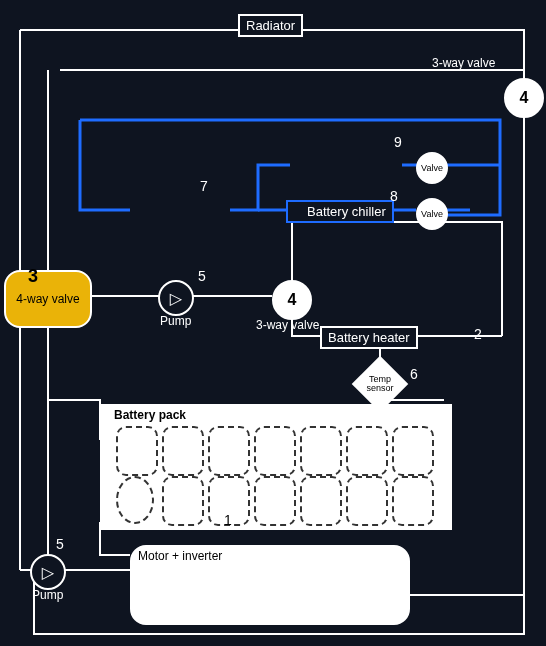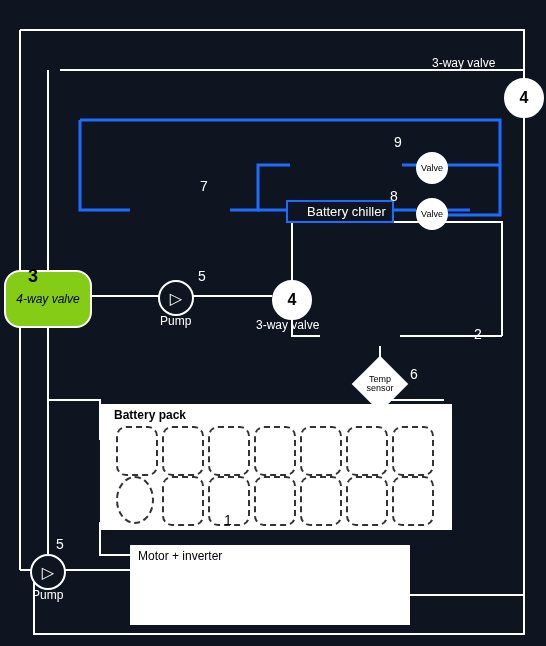--- a/index.html
+++ b/index.html
@@ -89,29 +89,28 @@
   .diamond span {
     transform: rotate(-45deg);
     width: 45px;
   }
   .fourway {
     position: absolute;
     width: 84px;
     height: 54px;
     border: 2px solid #fff;
     border-radius: 16px;
-    background: #84cc16;
+    background: #eab308;
     color: #000;
     font-size: 12px;
     display: flex;
     align-items: center;
     justify-content: center;
     line-height: 1.2;
     text-align: center;
-    font-style: italic;
   }
   .num {
     position: absolute;
     color: #fff;
     font-size: 14px;
   }
   .battpack {
     position: absolute;
     border: 2px solid #fff;
     background: #fff;
@@ -202,20 +201,23 @@
 
     <path d="M 402 165 L 418 165"></path>
 
     <path d="M 444 165 L 500 165"></path>
 
     <path d="M 374 210 L 416 210"></path>
     <path d="M 444 210 L 470 210"></path>
   </g>
 </svg>
 
+<div class="box" style="left:238px; top:14px;">
+  <span>Radiator</span>
+</div>
 
 <div class="label" style="left:432px; top:56px;">3-way valve</div>
 <div class="circle big" style="left:504px; top:78px;">
   <span>4</span>
 </div>
 
 
 <div class="num" style="left:200px; top:178px;">7</div>
 
 <div class="num" style="left:394px; top:134px;">9</div>
@@ -238,20 +240,23 @@
 
 <div class="pump" style="left:158px; top:280px;">▷</div>
 <div class="label" style="left:160px; top:314px;">Pump</div>
 <div class="num" style="left:198px; top:268px;">5</div>
 
 <div class="circle big" style="left:272px; top:280px;">
   <span>4</span>
 </div>
 <div class="label" style="left:256px; top:318px;">3-way valve</div>
 
+<div class="box" style="left:320px; top:326px;">
+  <span>Battery heater</span>
+</div>
 <div class="num" style="left:474px; top:326px;">2</div>
 
 <div class="diamond" style="left:360px; top:364px;">
   <span>Temp sensor</span>
 </div>
 <div class="num" style="left:410px; top:366px;">6</div>
 
 <div class="battpack" style="left:100px; top:404px; width:348px; height:122px;">
   <div class="title">Battery pack</div>
 
@@ -270,17 +275,17 @@
   <div class="cell" style="left:198px; top:70px;"></div>
   <div class="cell" style="left:244px; top:70px;"></div>
   <div class="cell" style="left:290px; top:70px;"></div>
   <div class="num" style="left:122px; top:106px; color:#000;">1</div>
 </div>
 
 <div class="pump" style="left:30px; top:554px;">▷</div>
 <div class="label" style="left:32px; top:588px;">Pump</div>
 <div class="num" style="left:56px; top:536px;">5</div>
 
-<div class="motorbox" style="left:130px; top:545px; width:264px; height:72px;">
+<div class="motorbox" style="left:130px; top:545px; width:264px; height:72px;border-radius:16px;">
   <span>Motor + inverter</span>
 </div>
 
 </div>
 
 </body></html>

